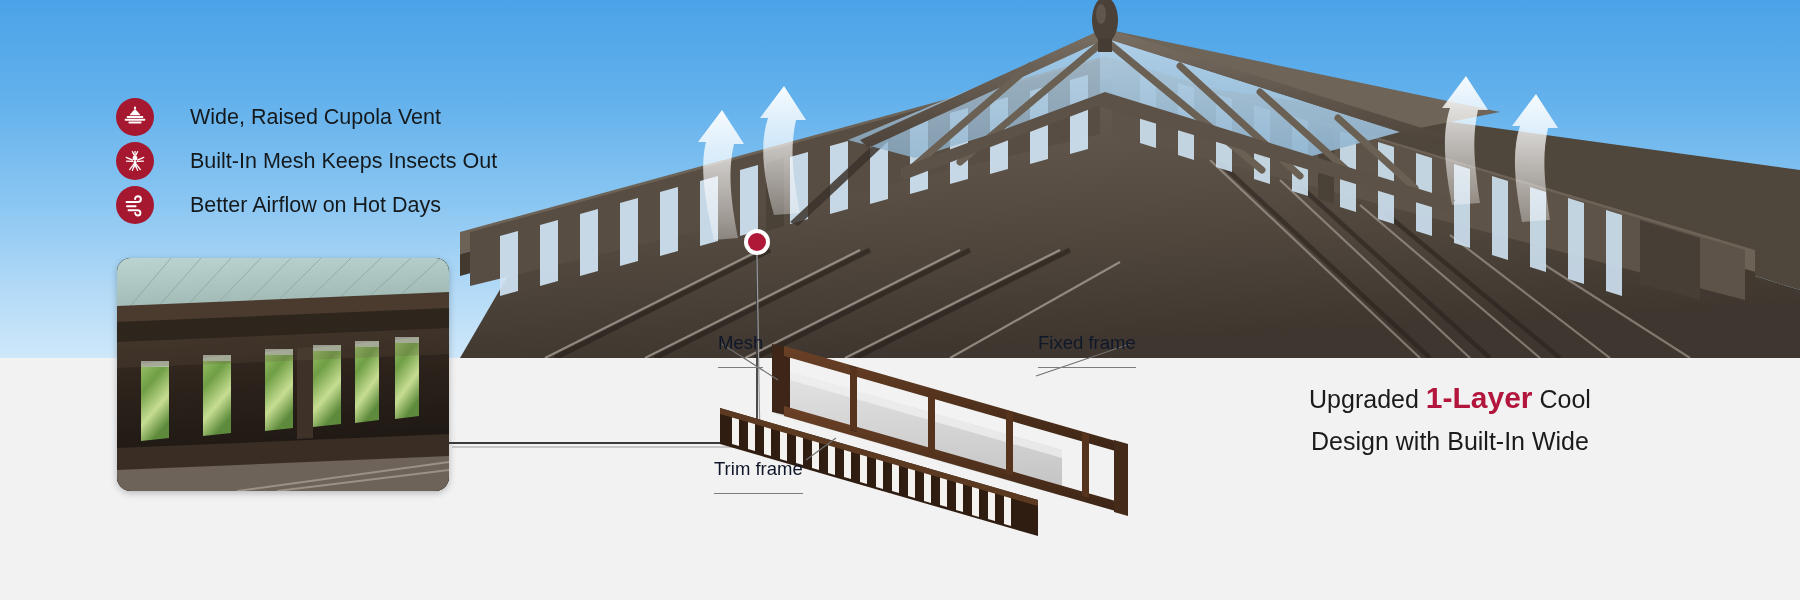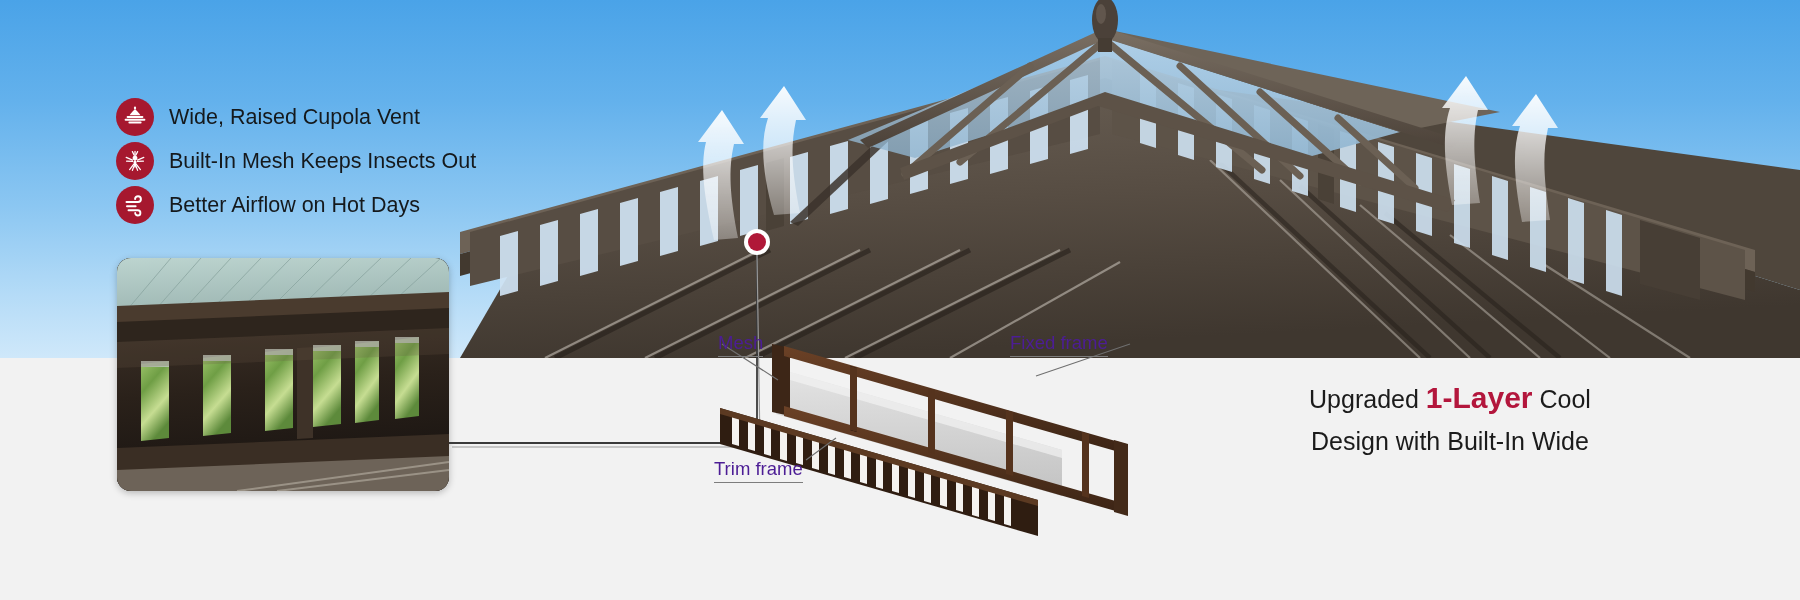--- a/index.html
+++ b/index.html
@@ -33,21 +33,21 @@
   .headline {
     position: absolute; left: 115px; top: 30px;
     font-size: 40px; font-weight: bold; color: #15191c;
     letter-spacing: -0.5px; white-space: nowrap;
   }
 
   
   .features { position: absolute; left: 116px; top: 98px; }
   .feature-row {
     display: flex; align-items: center;
-    height: 38px; margin-bottom: 6px;
+    height: 38px; margin-bottom: 6px; gap: 21px;
   }
   .feat-icon {
     width: 38px; height: 38px; border-radius: 50%;
     background: #a6182f;
     display: flex; align-items: center; justify-content: center;
     flex: 0 0 38px;
   }
   .feat-icon svg { display: block; }
   .feat-label {
     margin-left: 15px;
@@ -76,26 +76,26 @@
   
   .diagram {
     position: absolute; left: 690px; top: 320px;
     width: 470px; height: 220px;
   }
   .diagram svg { display: block; width: 470px; height: 220px; }
 
   
   .dlabel {
     position: absolute;
-    font-size: 18.5px; color: #4c1d95; white-space: nowrap;
+    font-size: 18.5px; color: #0f172a; white-space: nowrap;
     border-bottom: 1.6px solid #7d7d7d;
-    padding-bottom: 2px;
+    padding-bottom: 13px;
   }
   #label-mesh  { left: 718px; top: 332px; }
-  #label-fixed { left: 1010px; top: 332px; }
+  #label-fixed { left: 1038px; top: 332px; }
   #label-trim  { left: 714px; top: 458px; }
 
   
   .tagline {
     position: absolute; left: 1150px; top: 375px;
     width: 600px; text-align: center;
     font-size: 25px; color: #1b1b1b; line-height: 1.55;
   }
   .tagline .hl {
     color: #b3163c; font-weight: bold; font-size: 30px;

